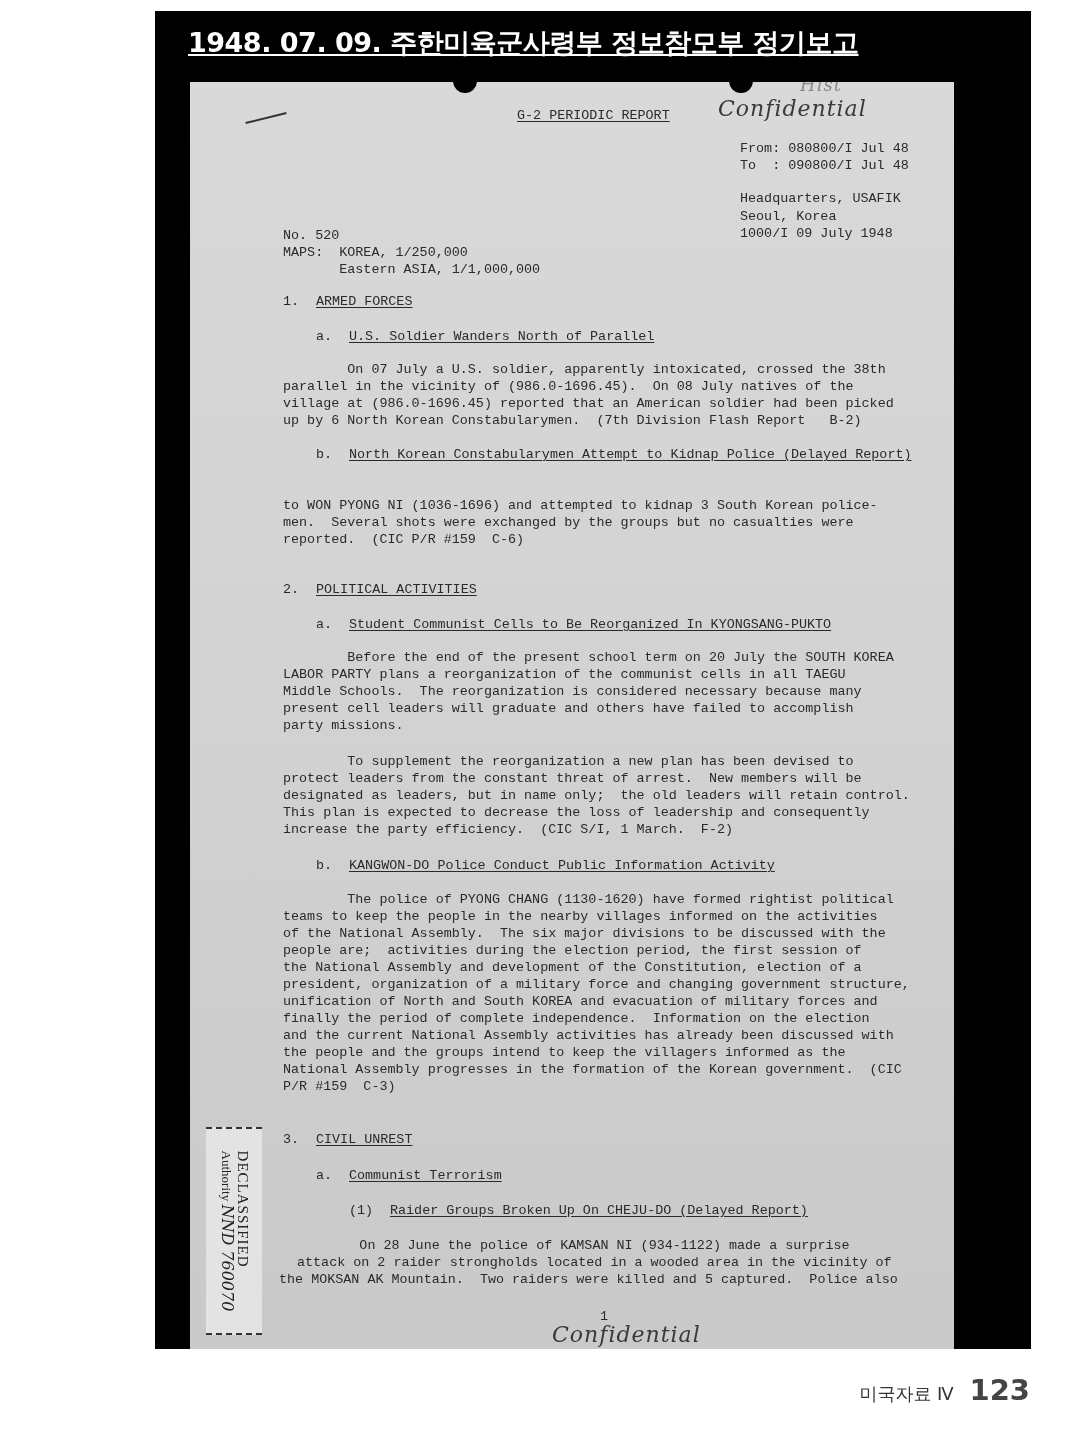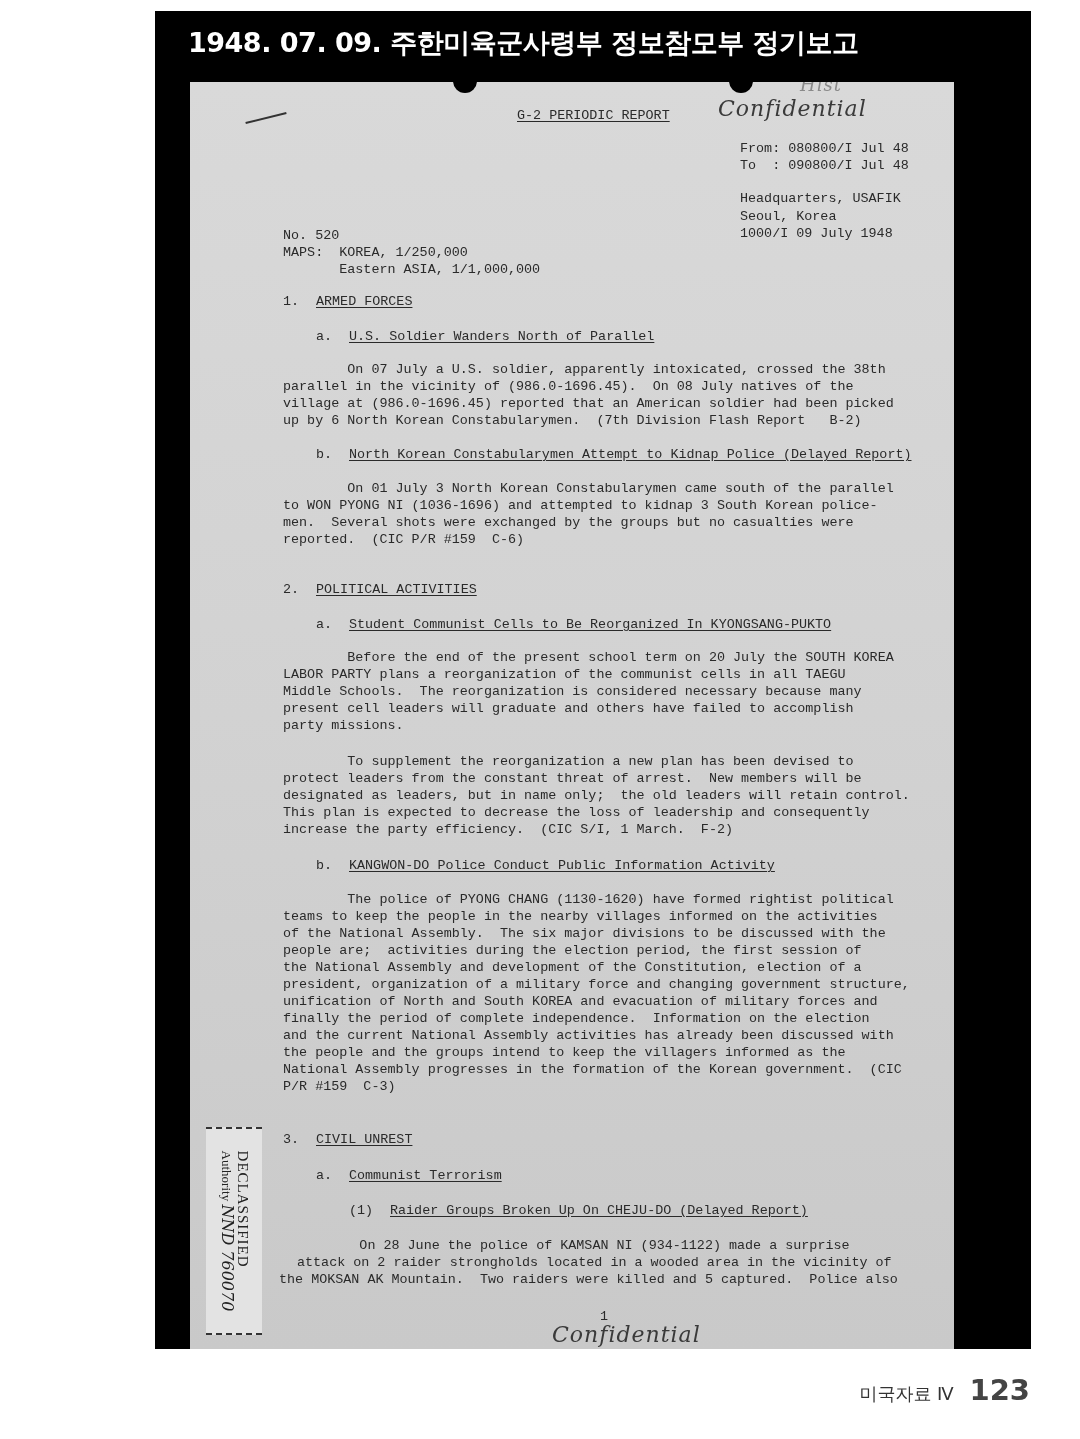--- a/index.html
+++ b/index.html
@@ -8,21 +8,21 @@
       position: relative; overflow: hidden;
       font-family: "DejaVu Sans", sans-serif;
     }
     .frame {
       position: absolute; left: 155px; top: 11px; width: 876px; height: 1338px;
       background: #000000;
     }
     .banner-title {
       position: absolute; left: 33px; top: 14px; color: #ffffff;
       font-family: "DejaVu Sans", sans-serif; font-size: 27px; font-weight: bold;
-      letter-spacing: -0.5px; white-space: nowrap;
+      letter-spacing: -0.5px; white-space: nowrap; text-decoration: underline;
     }
     .paper {
       position: absolute; left: 35px; top: 71px; width: 764px; height: 1267px;
       background: linear-gradient(180deg, #d9d9d9 0%, #d2d2d2 50%, #c9c9c9 100%);
       overflow: hidden;
     }
     .punch {
       position: absolute; top: -13px; width: 24px; height: 24px; border-radius: 50%;
       background: #000;
     }
@@ -88,21 +88,20 @@
     <div class="mono u" style="left:126px; top:211px;">ARMED FORCES</div>
     <div class="mono" style="left:126px; top:246px;">a.</div>
     <div class="mono u" style="left:159px; top:246px;">U.S. Soldier Wanders North of Parallel</div>
     <div class="mono" style="left:93px; top:279px;">        On 07 July a U.S. soldier, apparently intoxicated, crossed the 38th</div>
     <div class="mono" style="left:93px; top:296px;">parallel in the vicinity of (986.0-1696.45).  On 08 July natives of the</div>
     <div class="mono" style="left:93px; top:313px;">village at (986.0-1696.45) reported that an American soldier had been picked</div>
     <div class="mono" style="left:93px; top:330px;">up by 6 North Korean Constabularymen.  (7th Division Flash Report   B-2)</div>
 
     <div class="mono" style="left:126px; top:364px;">b.</div>
     <div class="mono u" style="left:159px; top:364px;">North Korean Constabularymen Attempt to Kidnap Police (Delayed Report)</div>
-    <div class="mono" style="left:93px; top:398px;">        On 01 July 3 North Korean Constabularymen came south of the parallel</div>
     <div class="mono" style="left:93px; top:415px;">to WON PYONG NI (1036-1696) and attempted to kidnap 3 South Korean police-</div>
     <div class="mono" style="left:93px; top:432px;">men.  Several shots were exchanged by the groups but no casualties were</div>
     <div class="mono" style="left:93px; top:449px;">reported.  (CIC P/R #159  C-6)</div>
 
     <div class="mono" style="left:93px; top:499px;">2.</div>
     <div class="mono u" style="left:126px; top:499px;">POLITICAL ACTIVITIES</div>
     <div class="mono" style="left:126px; top:534px;">a.</div>
     <div class="mono u" style="left:159px; top:534px;">Student Communist Cells to Be Reorganized In KYONGSANG-PUKTO</div>
     <div class="mono" style="left:93px; top:567px;">        Before the end of the present school term on 20 July the SOUTH KOREA</div>
     <div class="mono" style="left:93px; top:584px;">LABOR PARTY plans a reorganization of the communist cells in all TAEGU</div>

